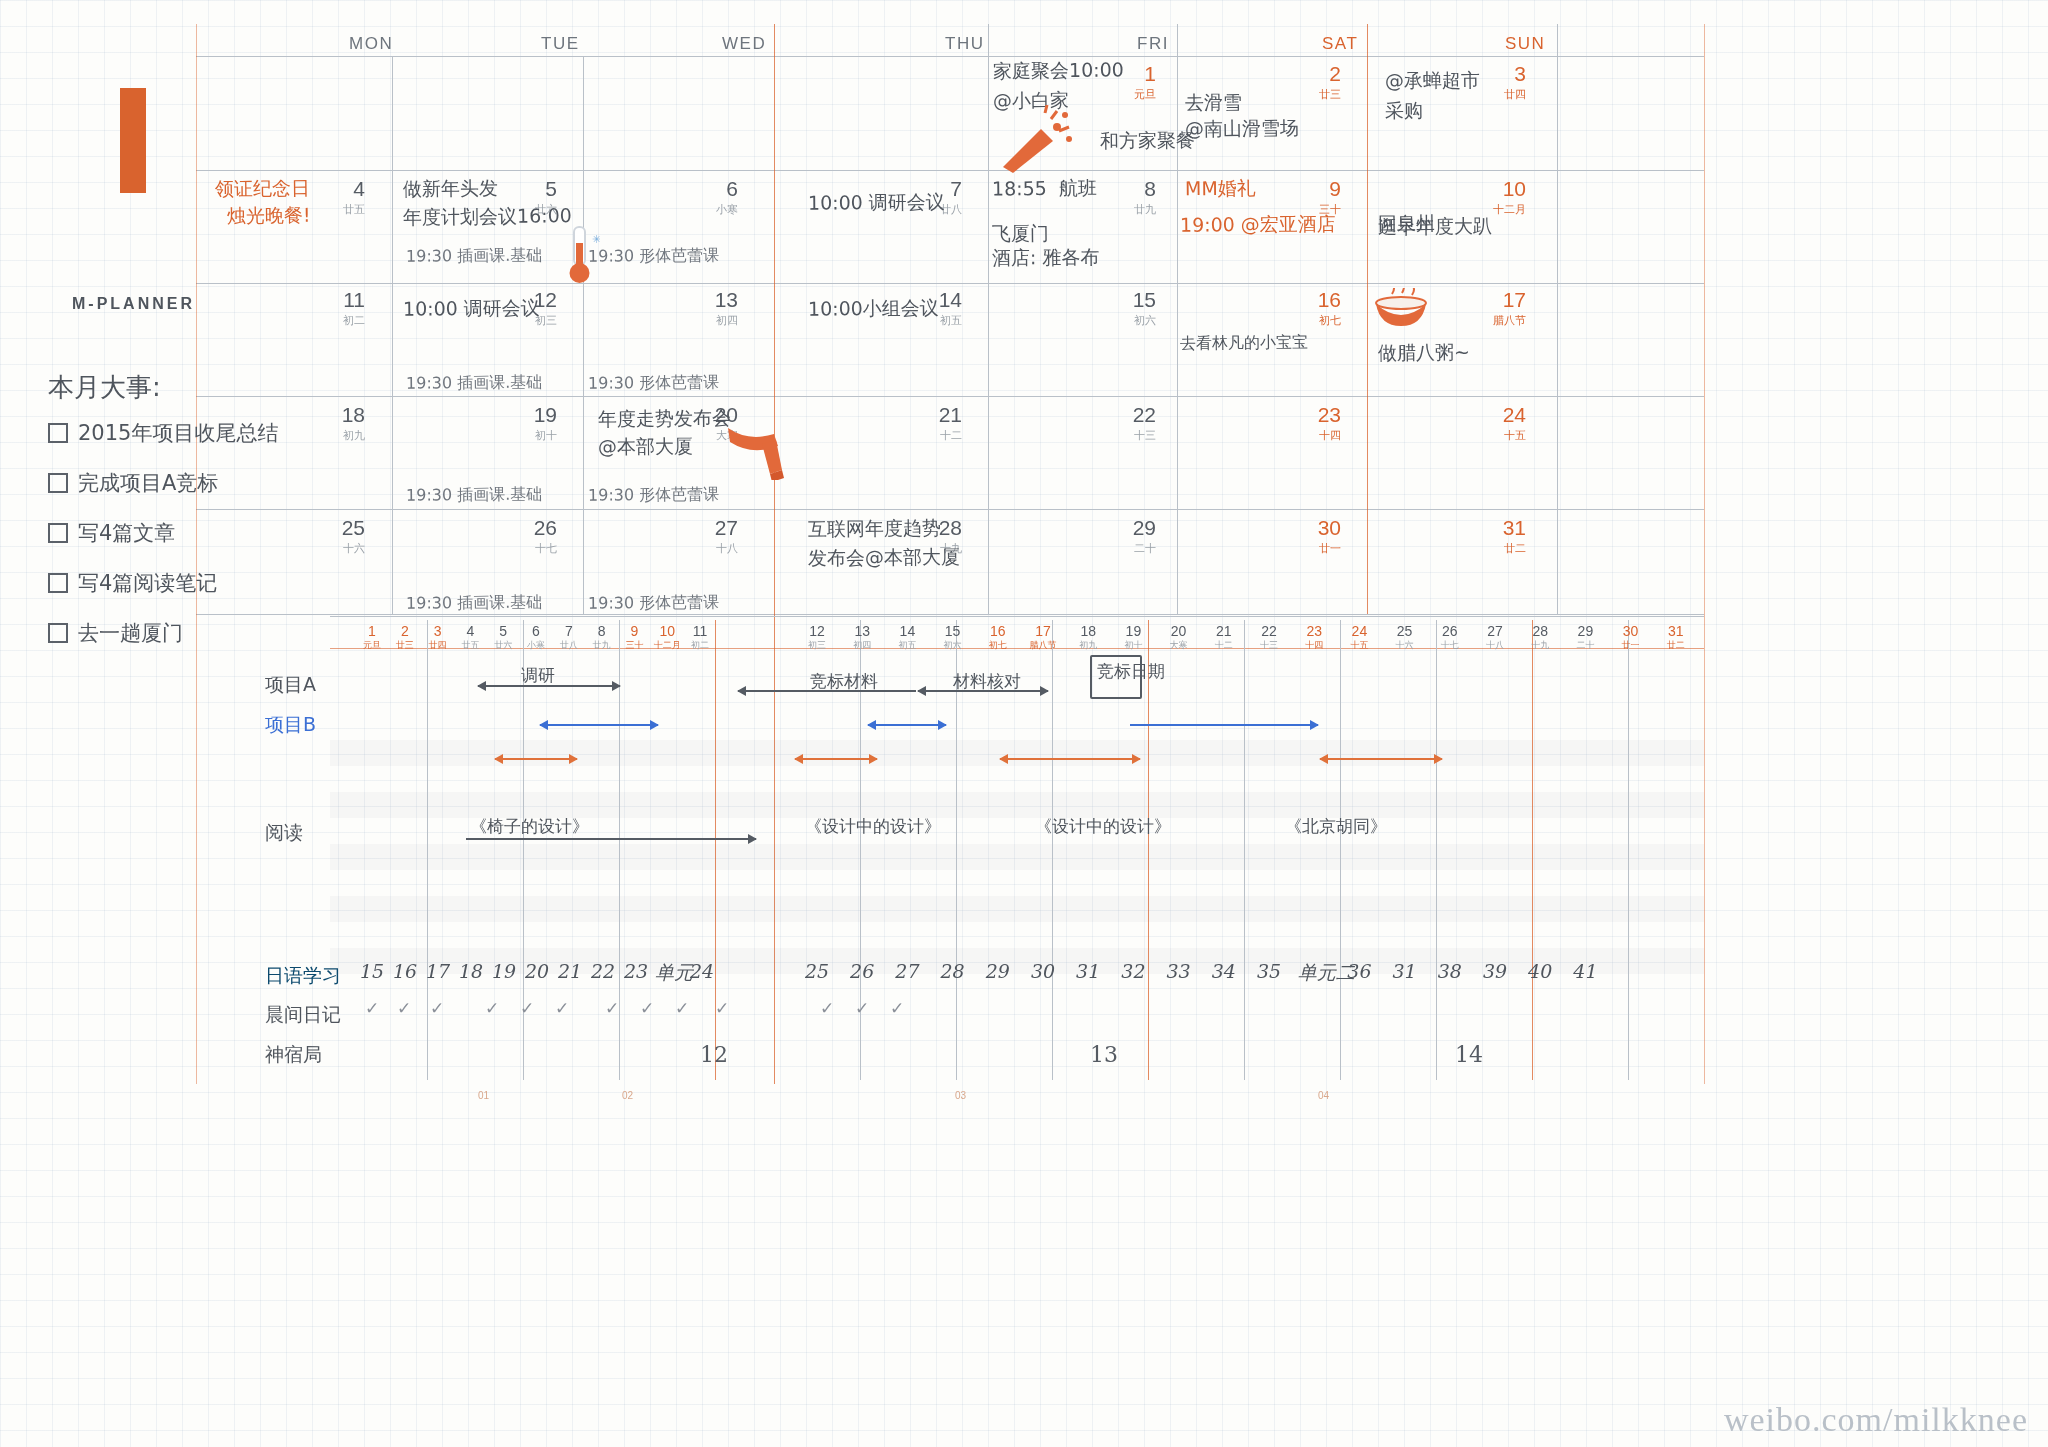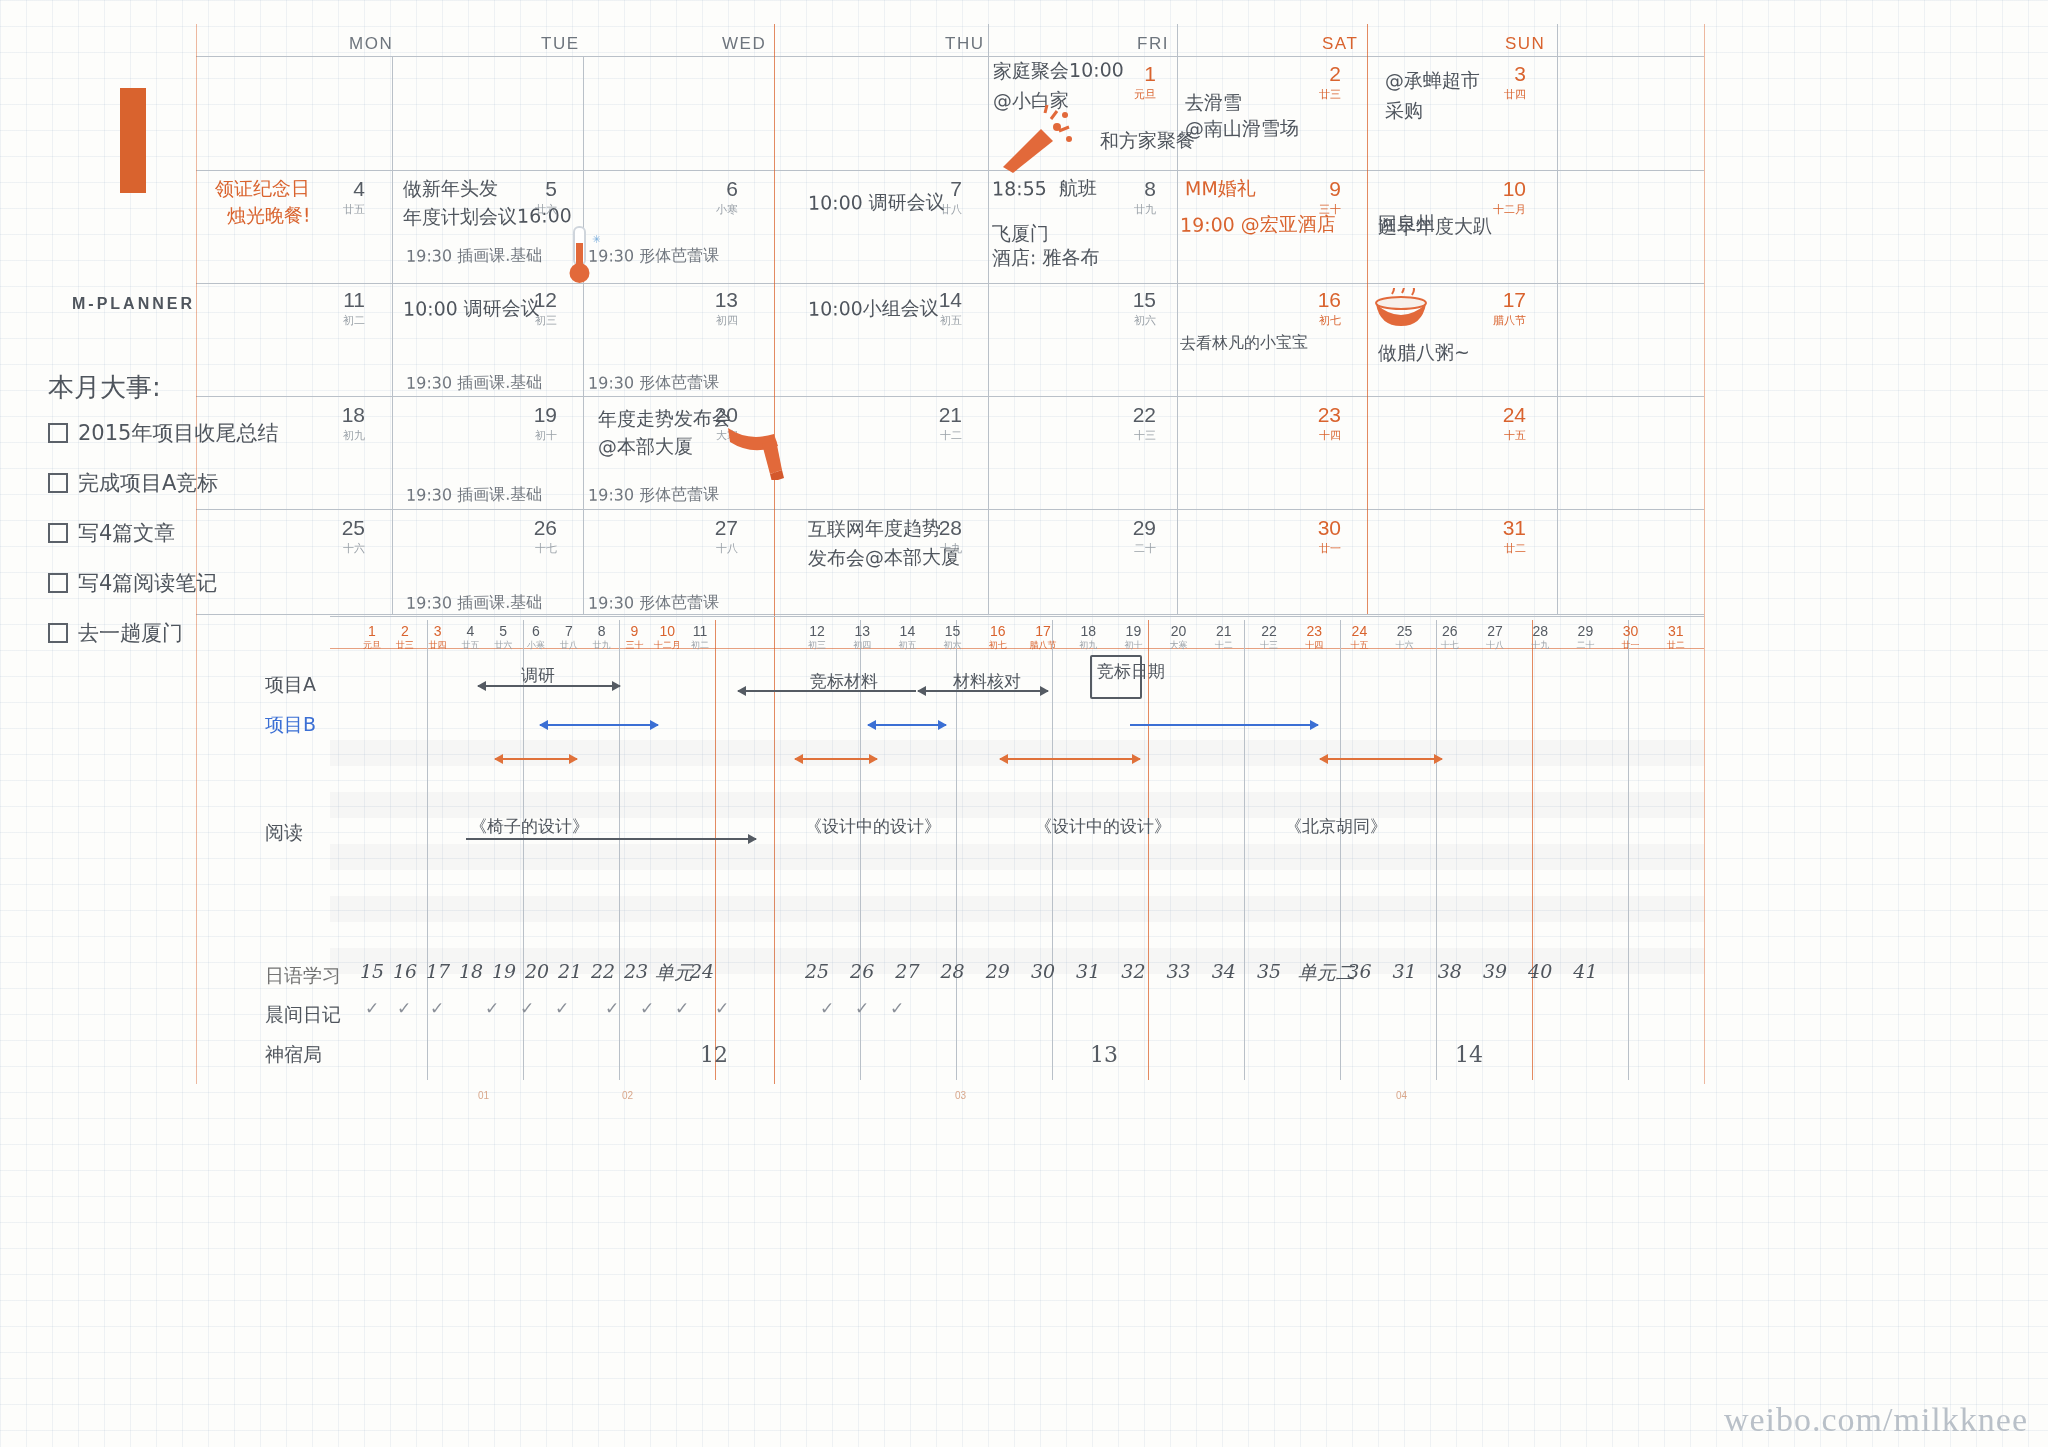--- a/index.html
+++ b/index.html
@@ -336,21 +336,21 @@
       <div class="gdate" style="left: 1478px; top: 623px;">27<span class="l">十八</span></div>
       <div class="gdate" style="left: 1523.2px; top: 623px;">28<span class="l">十九</span></div>
       <div class="gdate" style="left: 1568.4px; top: 623px;">29<span class="l">二十</span></div>
       <div class="gdate hl" style="left: 1613.6px; top: 623px;">30<span class="l">廿一</span></div>
       <div class="gdate hl" style="left: 1658.8px; top: 623px;">31<span class="l">廿二</span></div>
     </div>
   <div id="growlabels-host">
       <div class="grow-label" style="left: 265px; top: 672px; color: rgb(79, 85, 93);">项目A</div>
       <div class="grow-label" style="left: 265px; top: 712px; color: rgb(59, 111, 212);">项目B</div>
       <div class="grow-label" style="left: 265px; top: 820px; color: rgb(79, 85, 93);">阅读</div>
-      <div class="grow-label" style="left: 265px; top: 963px; color: #737373;">日语学习</div>
+      <div class="grow-label" style="left: 265px; top: 963px; color: #0c4a6e;">日语学习</div>
       <div class="grow-label" style="left: 265px; top: 1002px; color: rgb(79, 85, 93);">晨间日记</div>
       <div class="grow-label" style="left: 265px; top: 1042px; color: rgb(79, 85, 93);">神宿局</div>
     </div>
   <div id="glabels-host">
       <div class="glabel" style="left: 521px; top: 664px;">调研</div>
       <div class="glabel" style="left: 810px; top: 670px;">竞标材料</div>
       <div class="glabel" style="left: 953px; top: 670px;">材料核对</div>
       <div class="glabel" style="left: 1097px; top: 660px;">竞标日期</div>
       <div class="glabel" style="left: 470px; top: 815px;">《椅子的设计》</div>
       <div class="glabel" style="left: 805px; top: 815px;">《设计中的设计》</div>
@@ -423,19 +423,19 @@
     </div>
   <div id="pagenums-host">
       <div class="pagenum" style="left: 700px; top: 1042px;">12</div>
       <div class="pagenum" style="left: 1090px; top: 1042px;">13</div>
       <div class="pagenum" style="left: 1455px; top: 1042px;">14</div>
     </div>
   <div id="footnums-host">
       <div class="footnum" style="left: 478px; top: 1090px;">01</div>
       <div class="footnum" style="left: 622px; top: 1090px;">02</div>
       <div class="footnum" style="left: 955px; top: 1090px;">03</div>
-      <div class="footnum" style="left: 1396px; top: 1090px;">04</div>
+      <div class="footnum" style="left: 1318px; top: 1090px;">04</div>
     </div>
 
   <div id="wm">
     <div class="l2">weibo.com/milkknee</div>
   </div>
 </div>
 
 </body></html>

